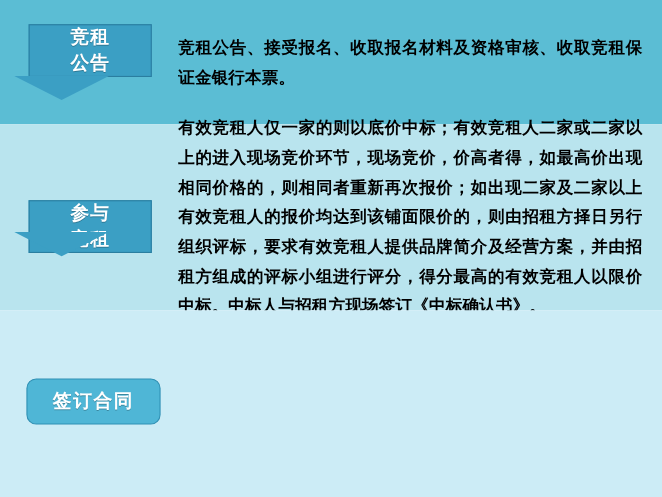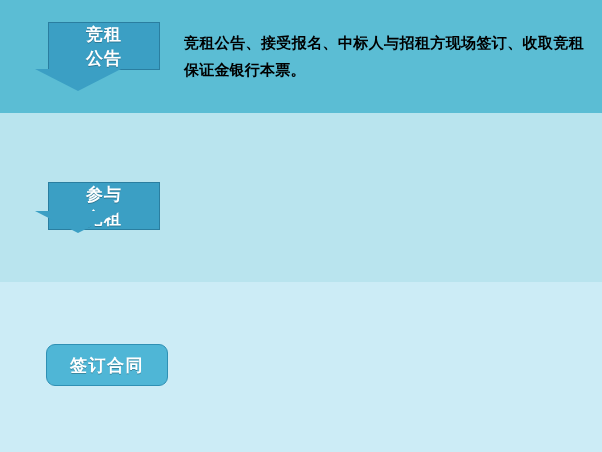--- a/index.html
+++ b/index.html
@@ -35,21 +35,20 @@
   }
   .band-3 {
     height: 170px;
     background: #ccecf6;
   }
   .label-cell {
     width: 162px;
     min-width: 162px;
     height: 100%;
     position: relative;
-    margin-left: 22px;
   }
   .text-cell {
     flex: 1;
     padding-right: 18px;
     box-sizing: border-box;
   }
   .body-text {
     font-size: 15px;
     line-height: 27px;
     color: #000000;
@@ -129,36 +128,39 @@
         <div class="arrow-body">
           <div class="arrow-label">
             <div>竞租</div>
             <div>公告</div>
           </div>
         </div>
       </div>
       <div class="arrow-point b1-point"></div>
     </div>
     <div class="text-cell">
-      <div class="body-text">竞租公告、接受报名、中标人与招租方现场签订、收取竞租保证金银行本票。</div>
+      <div class="body-text">竞租公告、接受报名、收取报名材料及资格审核、收取竞租保证金银行本票。</div>
     </div>
   </div>
 
   <div class="band band-2">
     <div class="label-cell">
       <div class="arrow-shape b2-shape">
         <div class="arrow-body">
           <div class="arrow-label">
             <div>参与</div>
             <div>竞租</div>
           </div>
         </div>
       </div>
       <div class="arrow-point b2-point"></div>
     </div>
+    <div class="text-cell">
+      <div class="body-text">有效竞租人仅一家的则以底价中标；有效竞租人二家或二家以上的进入现场竞价环节，现场竞价，价高者得，如最高价出现相同价格的，则相同者重新再次报价；如出现二家及二家以上有效竞租人的报价均达到该铺面限价的，则由招租方择日另行组织评标，要求有效竞租人提供品牌简介及经营方案，并由招租方组成的评标小组进行评分，得分最高的有效竞租人以限价中标。中标人与招租方现场签订《中标确认书》。</div>
+    </div>
   </div>
 
   <div class="band band-3">
     <div class="label-cell">
       <div class="round-box">
         <div class="arrow-label">签订合同</div>
       </div>
     </div>
   </div>
 

